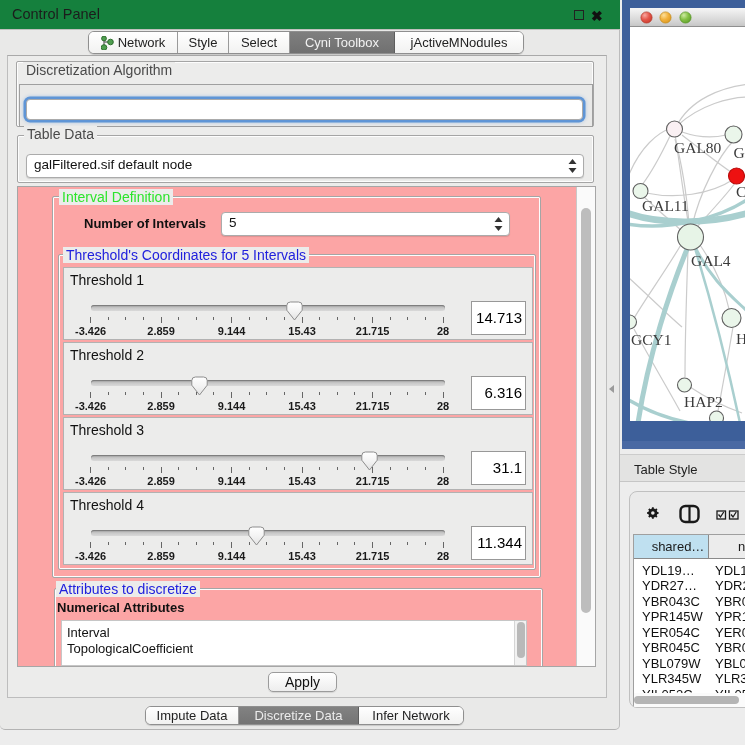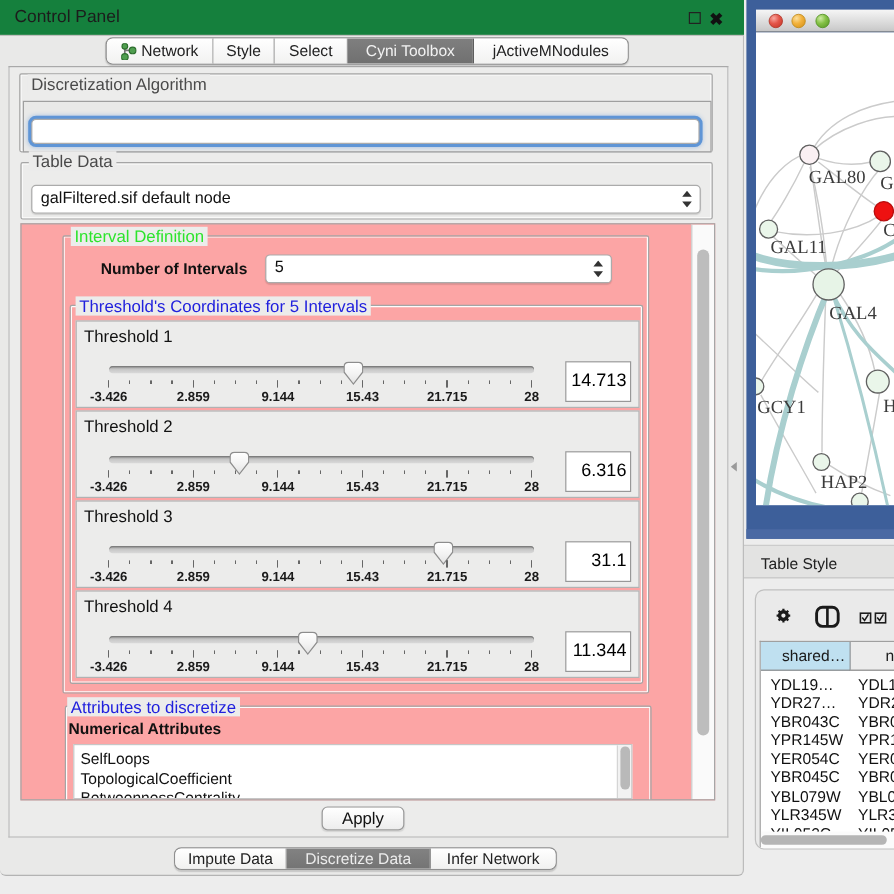--- a/index.html
+++ b/index.html
@@ -203,23 +203,22 @@
 <span class="ticklab" style="left:137.6px">9.144</span>
 <span class="ticklab" style="left:208.1px">15.43</span>
 <span class="ticklab" style="left:278.6px">21.715</span>
 <span class="ticklab" style="left:349.1px">28</span>
 <div class="vbox">11.344</div>
 </div>
       <div class="group" style="left:36px;top:401px;width:489px;height:90px"></div>
       <div class="gtitle" style="left:38px;top:394px;color:#2121dd">Attributes to discretize</div>
       <div style="position:absolute;left:39px;top:413px;font-size:13px;font-weight:bold;color:#111">Numerical Attributes</div>
       <div id="numlist">
-        <div class="li">SelfLoops</div>
+        <div class="li">Interval</div>
         <div class="li">TopologicalCoefficient</div>
-        <div class="li">BetweennessCentrality</div>
         <div id="listsb">
             <div id="listsbthumb"></div>
           </div>
       </div>
       <div id="vsb">
           <div id="vsbthumb"></div>
         </div>
     </div>
     <div id="apply">Apply</div>
   </div>

